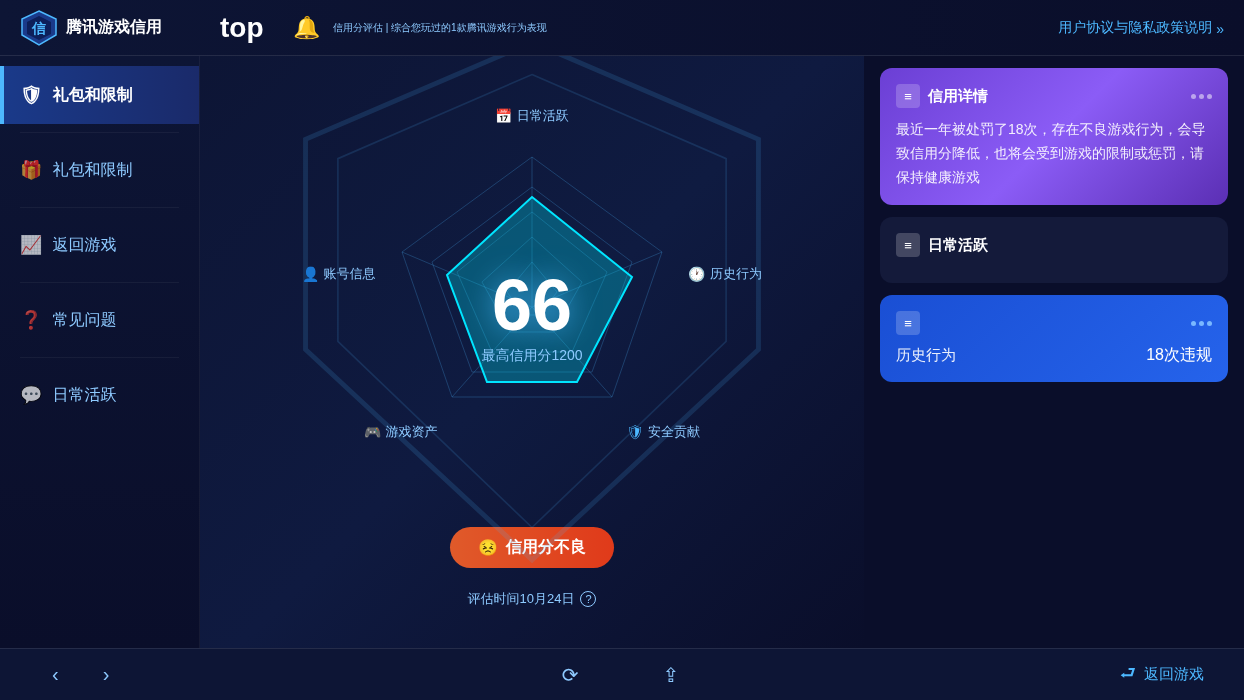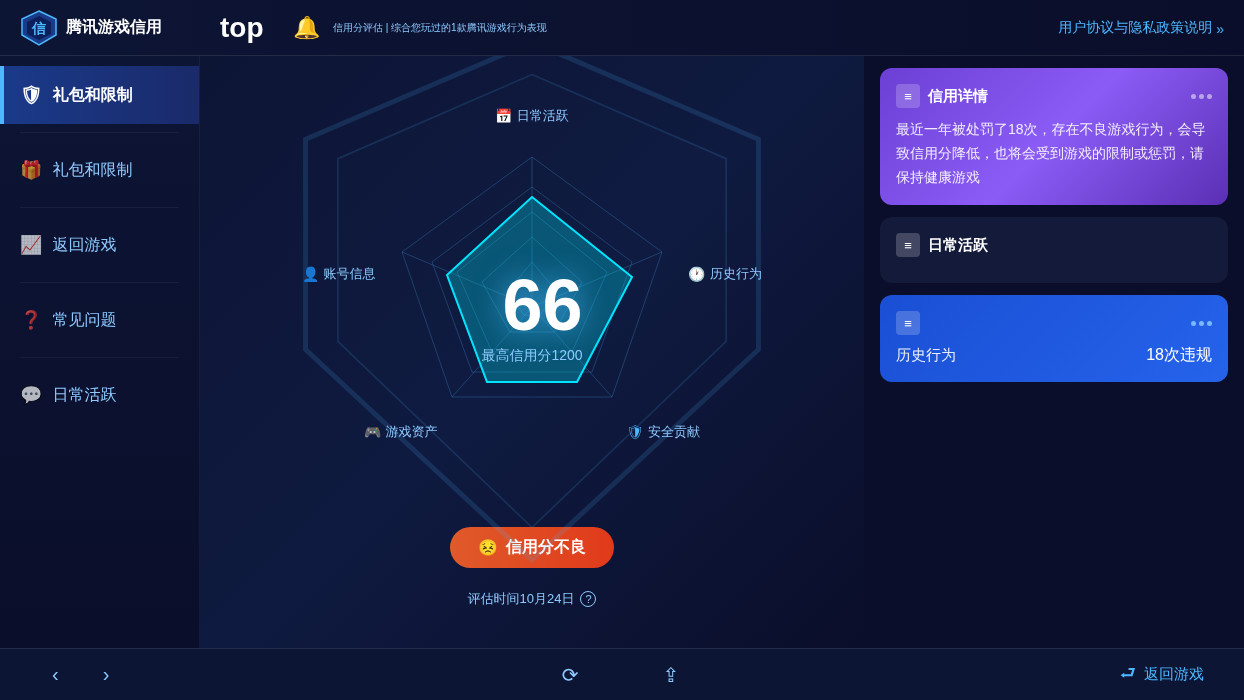--- a/index.html
+++ b/index.html
@@ -172,21 +172,21 @@
     
     .label-top { top: 10px; left: 50%; transform: translateX(-50%); }
     .label-right { top: 40%; right: 10px; }
     .label-bottom-right { bottom: 18%; right: 15%; }
     .label-bottom-left { bottom: 18%; left: 15%; }
     .label-left { top: 40%; left: 10px; }
 
     
     .score-center {
       position: absolute;
-      text-align: right;
+      text-align: center;
       z-index: 5;
       margin-top: 20px;
     }
     .score-number {
       font-size: 72px;
       font-weight: 900;
       color: #fff;
       line-height: 1;
       text-shadow: 0 0 30px rgba(77,184,255,0.8);
     }

